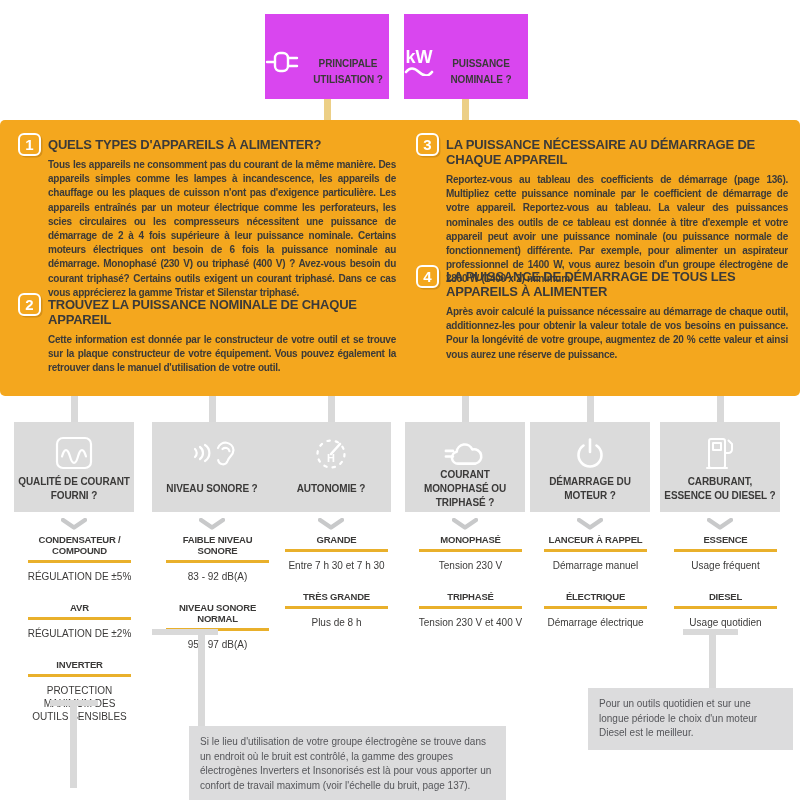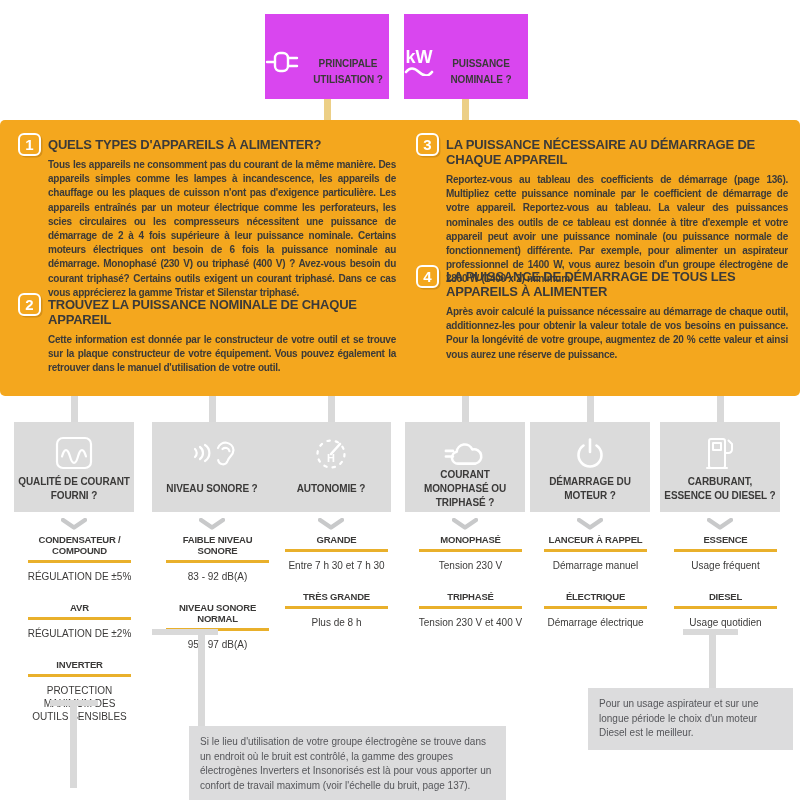--- a/index.html
+++ b/index.html
@@ -298,15 +298,15 @@
   <div class="hbar" style="left:50px;top:700px;width:48px"></div>
   <div class="vline gray" style="left:70px;top:700px;height:88px"></div>
 
   <div class="hbar" style="left:152px;top:629px;width:66px"></div>
   <div class="vline gray" style="left:198px;top:629px;height:97px"></div>
 
   <div class="hbar" style="left:683px;top:629px;width:55px"></div>
   <div class="vline gray" style="left:709px;top:629px;height:59px"></div>
 
   <div class="note" style="left:189px;top:726px;width:317px">Si le lieu d'utilisation de votre groupe électrogène se trouve dans un endroit où le bruit est contrôlé, la gamme des groupes électrogènes Inverters et Insonorisés est là pour vous apporter un confort de travail maximum (voir l'échelle du bruit, page 137).</div>
-  <div class="note" style="left:588px;top:688px;width:205px">Pour un usage aspirateur et sur une longue période le choix d'un moteur Diesel est le meilleur.</div>
+  <div class="note" style="left:588px;top:688px;width:205px">Pour un outils quotidien et sur une longue période le choix d'un moteur Diesel est le meilleur.</div>
 
 </div>
 
 </body></html>

